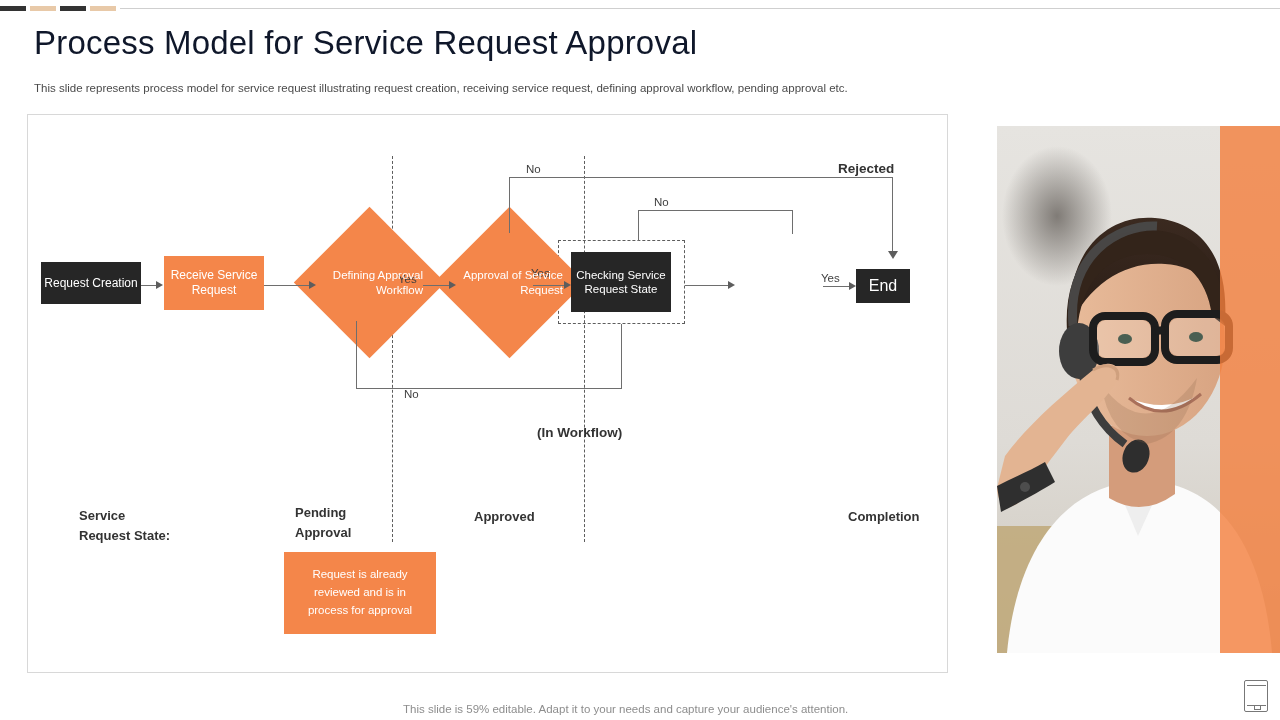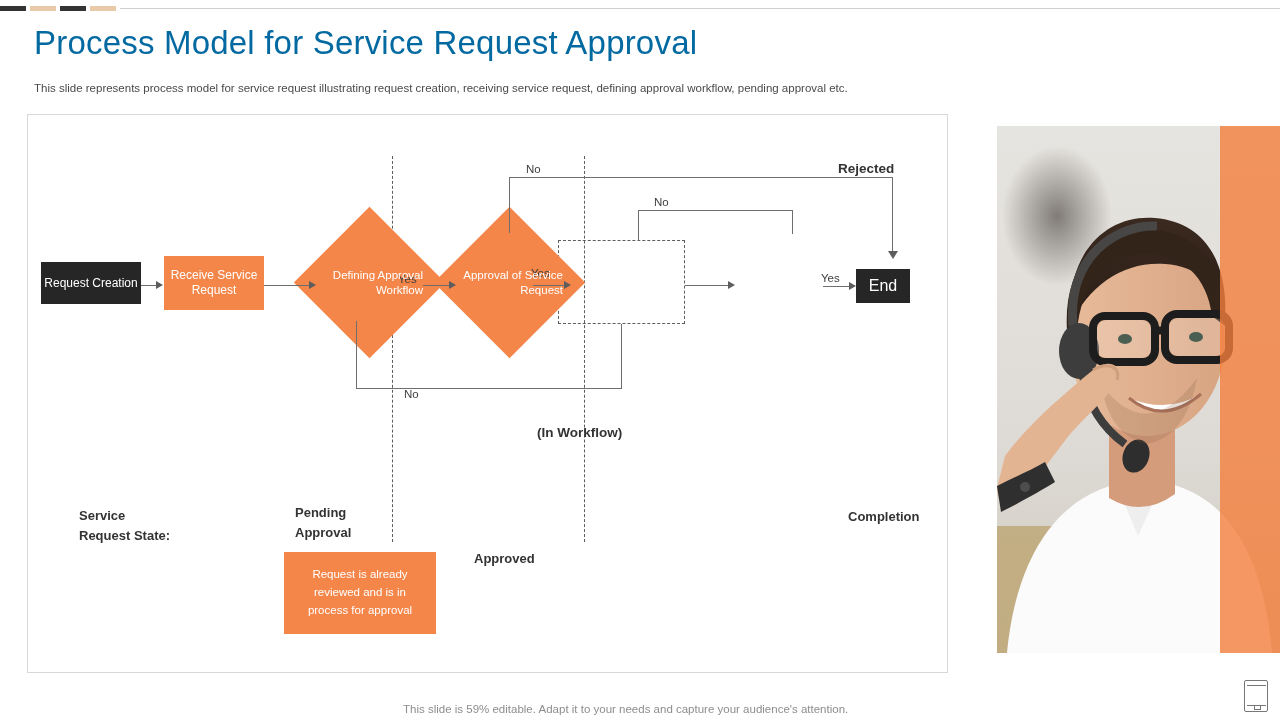--- a/index.html
+++ b/index.html
@@ -10,21 +10,21 @@
   .deco{position:absolute;top:6px;left:0;height:5px;}
   .deco .seg{position:absolute;top:0;height:5px;}
   .deco .d1{left:0;width:26px;background:#333333;}
   .deco .d2{left:30px;width:26px;background:#e8c9a8;}
   .deco .d3{left:60px;width:26px;background:#333333;}
   .deco .d4{left:90px;width:26px;background:#e8c9a8;}
   .hrule{position:absolute;top:8px;left:120px;right:0;height:1px;background:#cfcfcf;}
 
   
   .title{position:absolute;left:34px;top:24px;font-size:33px;font-weight:400;
-         letter-spacing:.2px;color:#0369a1;white-space:nowrap;}
+         letter-spacing:.2px;color:#0f172a;white-space:nowrap;}
   .subtitle{position:absolute;left:34px;top:82px;font-size:11.5px;color:#4a4a4a;
             white-space:nowrap;}
 
   
   .panel{position:absolute;left:27px;top:114px;width:919px;height:557px;
          border:1px solid #d8d8d8;background:#fff;}
 
   
   .node{position:absolute;box-sizing:border-box;display:flex;align-items:center;
         justify-content:center;text-align:center;line-height:1.25;}
@@ -105,20 +105,23 @@
   <div class="diamond" style="left:288px;top:114px;width:107px;height:107px;">
     <span class="shape"></span>
     <span class="txt" style="font-size:11.5px;">Defining Approval Workflow</span>
   </div>
 
   <div class="diamond" style="left:428px;top:114px;width:107px;height:107px;">
     <span class="shape"></span>
     <span class="txt" style="font-size:11.5px;">Approval of Service Request</span>
   </div>
 
+  <div class="node dark" style="left:543px;top:137px;width:100px;height:60px;font-size:11.5px;">
+    <span>Checking Service Request State</span>
+  </div>
 
 
   <div class="node dark" style="left:828px;top:154px;width:54px;height:34px;font-size:16px;">
     <span>End</span>
   </div>
 
   <div class="ln lh" style="left:113px;top:170px;width:16px;"></div>
   <div class="arrow-r" style="left:128px;top:166px;"></div>
 
   <div class="ln lh" style="left:236px;top:170px;width:46px;"></div>
@@ -164,21 +167,21 @@
   <div class="statelbl" style="left:51px;top:391px;">
     <span>Service</span><br>
     <span>Request State:</span>
   </div>
 
   <div class="statelbl" style="left:267px;top:388px;">
     <span>Pending</span><br>
     <span>Approval</span>
   </div>
 
-  <div class="statelbl" style="left:446px;top:392px;margin-top:42px;">Approved</div>
+  <div class="statelbl" style="left:446px;top:392px;">Approved</div>
 
   <div class="statelbl" style="left:820px;top:392px;">Completion</div>
 
   <div class="notebox orange" style="left:256px;top:437px;width:152px;height:82px;">
     <span>Request is already reviewed and is in process for approval</span>
   </div>
 
 </div>
 
 <div class="photo">

